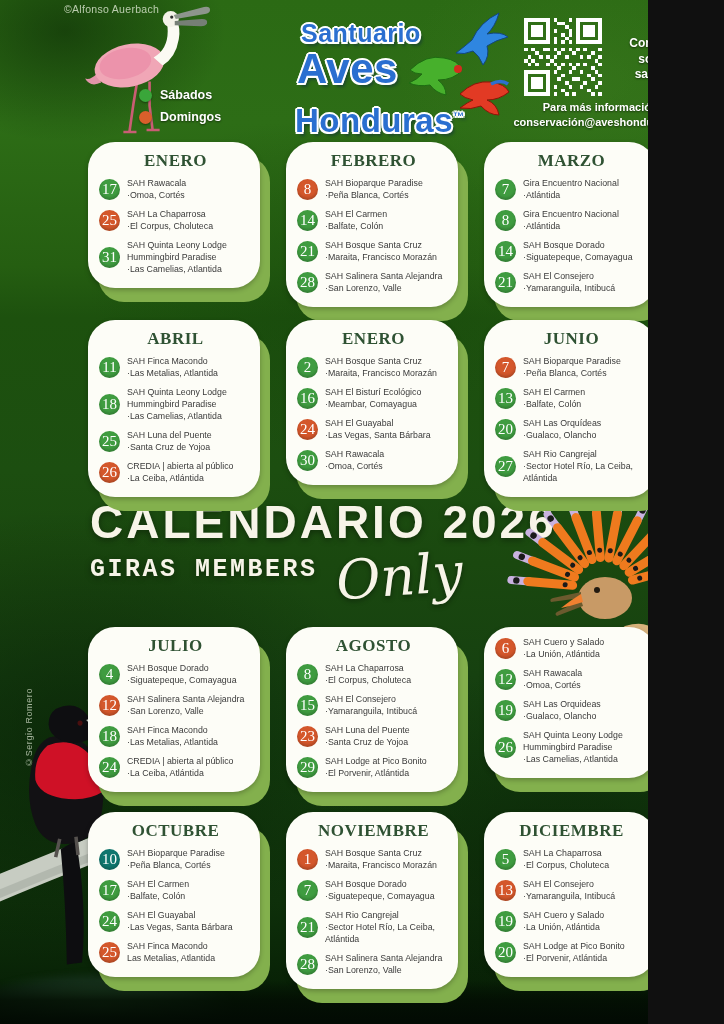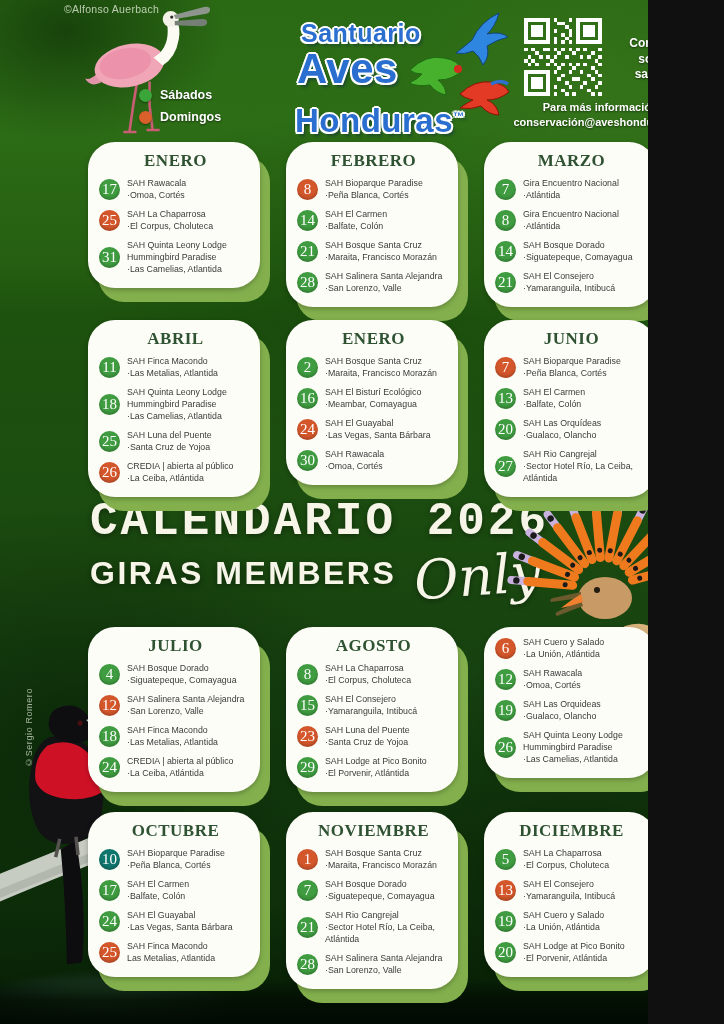--- a/index.html
+++ b/index.html
@@ -39,23 +39,23 @@
   .card-shadow{position:absolute;left:10px;top:14px;width:100%;height:100%;background:#83b04d;border-radius:26px}
   .card-body{position:relative;background:#fdfdf7;border-radius:27px;padding:9px 8px 11px 11px;box-shadow:0 2px 5px rgba(0,0,0,.25)}
   .month-title{margin:0 0 6px;text-align:center;font-family:"Liberation Serif",serif;font-weight:700;font-size:17px;letter-spacing:.5px;color:#2f5233}
   .event{display:flex;align-items:center;gap:7px;margin-bottom:7px}
   .event:last-child{margin-bottom:2px}
   .day-badge{flex:0 0 auto;width:21px;height:21px;border-radius:50%;color:#fff;font-family:"Liberation Serif",serif;font-weight:400;font-size:15px;display:flex;align-items:center;justify-content:center;box-shadow:inset 0 -2px 3px rgba(0,0,0,.2)}
   .event-text{font-size:8.8px;font-weight:400;color:#3a3a3a;line-height:12px}
   .event-name,.event-location{display:block}
   
   .big-title{position:absolute;left:90px;top:499px;z-index:2;color:#f7f4e8}
-  .bt-1{font-family:Liberation Mono, monospace;font-weight:700;font-size:46px;letter-spacing:3px;line-height:1;text-shadow:0 2px 6px rgba(0,0,0,.4)}
+  .bt-1{font-family:Liberation Sans, sans-serif;font-weight:700;font-size:46px;letter-spacing:3px;line-height:1;text-shadow:0 2px 6px rgba(0,0,0,.4)}
   .bt-row{display:flex;align-items:flex-start;margin-top:12px}
-  .bt-2{font-family:Liberation Sans, sans-serif;font-weight:700;font-size:32px;letter-spacing:2.5px;line-height:1;text-shadow:0 2px 6px rgba(0,0,0,.4)}
+  .bt-2{font-family:Liberation Mono, monospace;font-weight:700;font-size:25px;letter-spacing:2.5px;line-height:1;text-shadow:0 2px 6px rgba(0,0,0,.4)}
   .bt-script{font-family:"DejaVu Serif",cursive;font-style:italic;font-weight:400;font-size:54px;line-height:.75;margin-left:18px;transform:rotate(-4deg);text-shadow:0 2px 5px rgba(0,0,0,.4)}
   
   .flycatcher{position:absolute;left:505px;top:486px;width:175px;height:150px;z-index:3}
   .tanager{position:absolute;left:-4px;top:648px;width:164px;height:345px;z-index:1}
   .v-credit{position:absolute;z-index:5;writing-mode:vertical-rl;transform:rotate(180deg);font-size:9px;letter-spacing:.6px}
   .v-credit-left{left:24px;top:688px;color:rgba(202,214,192,.8)}
   .v-credit-right{left:650px;top:580px;color:rgba(165,198,130,.8)}
   .bottom-strip{position:absolute;left:0;right:0;bottom:0;height:44px;z-index:1;
     background:linear-gradient(180deg,rgba(4,18,4,0),rgba(3,14,3,.85) 45%,#020a03 100%)}
   .moss{position:absolute;left:-34px;bottom:-20px;width:270px;height:74px;border-radius:50%;z-index:1;

